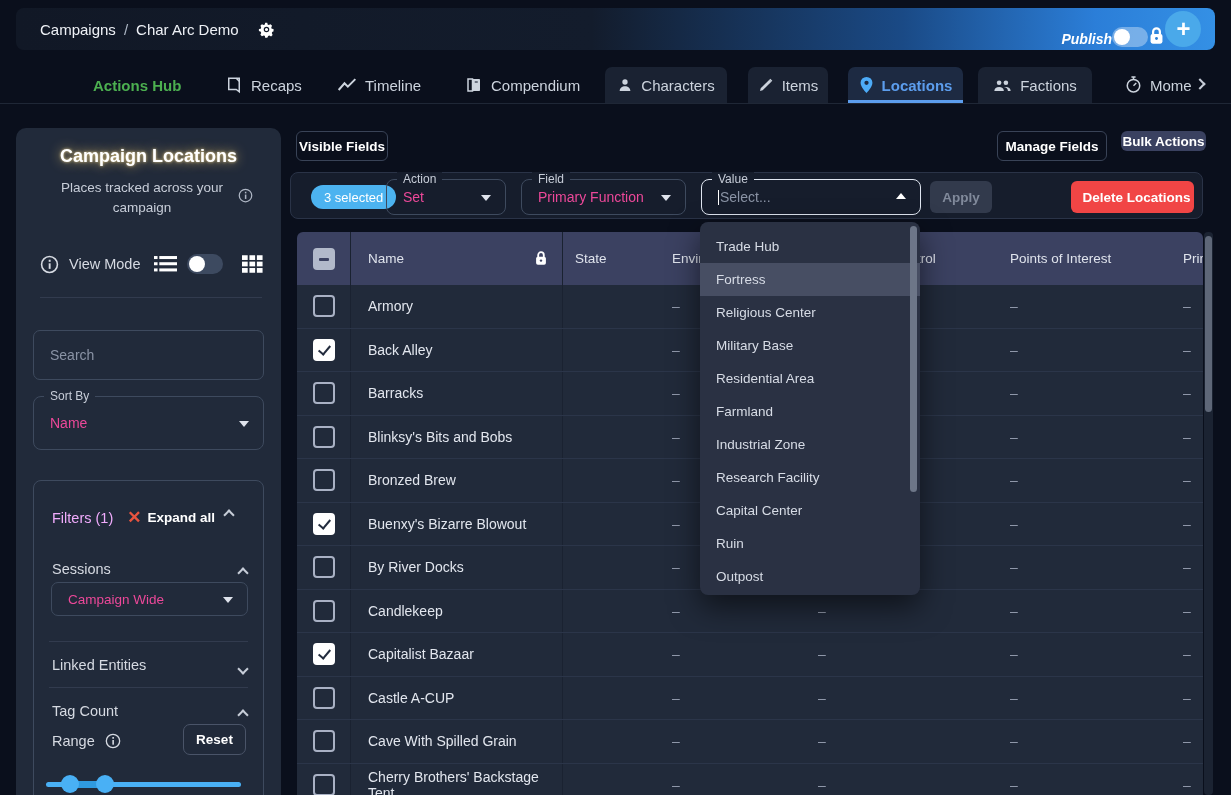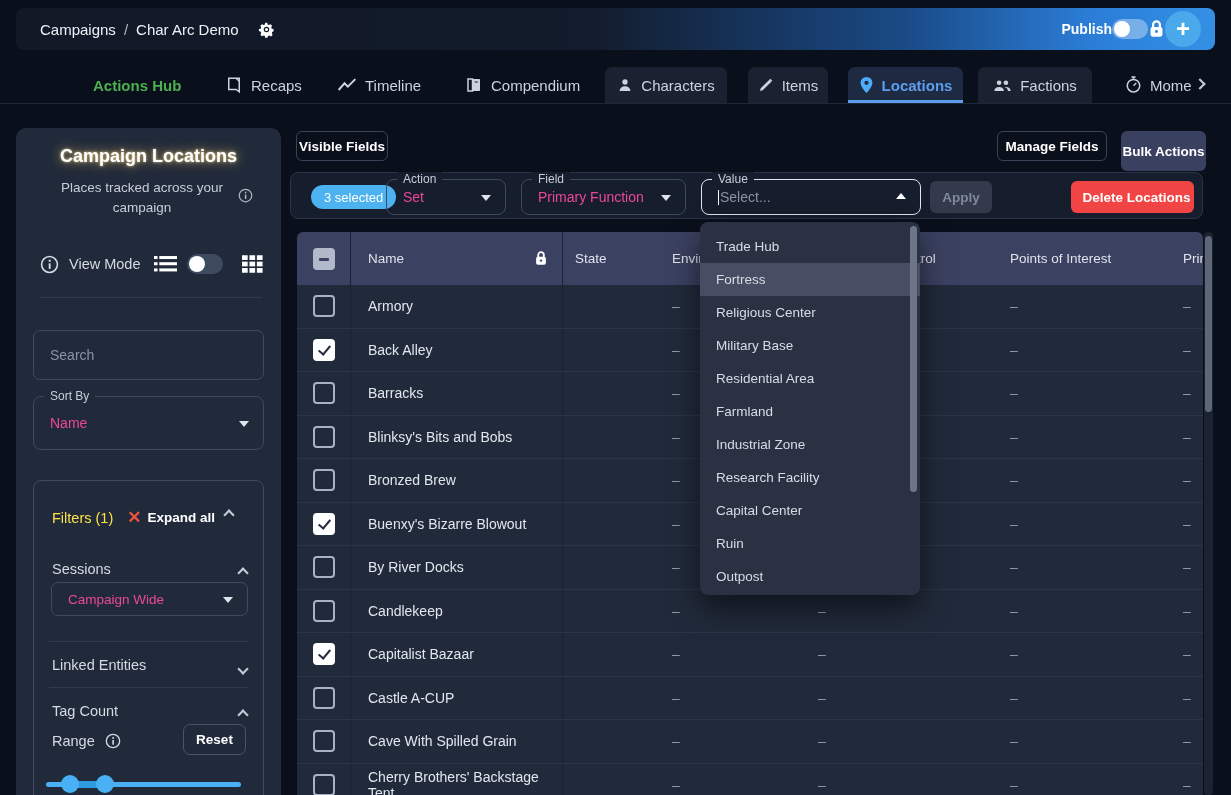--- a/index.html
+++ b/index.html
@@ -6,21 +6,21 @@
   html,body { background:#070b15; }
   .stage { position:relative; width:1231px; height:795px; overflow:hidden; background:#0a0f1c; }
 
   
   .topbar { position:absolute; left:16px; top:8px; width:1199px; height:42px; border-radius:8px;
     background:linear-gradient(90deg,#111826 0%,#131c2c 48%,#1a4a86 74%,#2b7ed8 90%,#3490e5 100%);
     display:flex; align-items:center; }
   .crumbs { display:flex; align-items:center; gap:8px; padding-left:24px; color:#eef1f6; font-size:15px; }
   .crumb-sep { color:#aeb8c6; }
   .gear { margin-left:10px; }
-  .topbar-right { margin-left:auto; display:flex; align-items:center; gap:0; padding-right:14px; }
+  .topbar-right { margin-left:auto; display:flex; align-items:flex-end; gap:0; padding-right:14px;font-style:italic; }
   .publish-lbl { color:#fff; font-size:14px; font-weight:bold; }
   .toggle { width:36px; height:20px; border-radius:10px; position:relative; cursor:pointer; }
   .toggle .knob { position:absolute; top:2px; left:2px; width:16px; height:16px; border-radius:50%; background:#fff; }
   .toggle.pub { background:rgba(255,255,255,.35); }
   .plus-btn { width:36px; height:36px; border-radius:50%; background:#4aa9ea; color:#fff; font-size:24px;
     display:flex; align-items:center; justify-content:center; font-weight:bold; line-height:1; }
 
   
   .nav { position:absolute; left:0; top:67px; width:1231px; height:37px; border-bottom:1px solid #1f2736; }
   .nav-link { position:absolute; top:0; height:36px; display:flex; align-items:center; gap:8px;
@@ -48,42 +48,42 @@
   .fieldset { position:relative; border:1px solid #3e4a5e; border-radius:8px; }
   .fieldset .legend { position:absolute; top:-8px; left:10px; padding:0 6px; font-size:12px; color:#c7cdd8; background:#212a3a; line-height:1.2; }
   .fieldset .fval { position:absolute; left:16px; top:50%; transform:translateY(-50%); color:#ec4899; font-size:14px; white-space:nowrap; }
   .caret-down { position:absolute; right:14px; top:50%; margin-top:-2px; width:0; height:0;
     border-left:5px solid transparent; border-right:5px solid transparent; border-top:6px solid #dfe3ec; }
   .caret-up { position:absolute; right:14px; top:50%; margin-top:-4px; width:0; height:0;
     border-left:5px solid transparent; border-right:5px solid transparent; border-bottom:6px solid #ffffff; }
   .sort-box { position:absolute; top:268px; left:17px; width:231px; height:54px; }
   .filters-box { position:absolute; top:352px; left:17px; width:231px; height:330px; border:1px solid #3e4a5e; border-radius:8px; }
   .f-head { position:absolute; top:26px; left:18px; right:14px; display:flex; align-items:center; }
-  .f-title { color:#fde047; font-size:14.5px; }
+  .f-title { color:#f0abfc; font-size:14.5px; }
   .f-x { color:#e8543f; font-size:17px; font-weight:bold; margin-left:14px; }
   .f-expand { color:#fff; font-size:13.5px; font-weight:bold; margin-left:auto; margin-right:34px; }
   .sec-row { position:absolute; left:18px; right:16px; display:flex; align-items:flex-end; color:#d6dae2; font-size:14.5px; }
   .sec-row .chev { margin-left:auto; }
   .sess-select { position:absolute; top:101px; left:17px; width:197px; height:34px; border:1px solid #3e4a5e; border-radius:7px; }
   .sess-select .fval { font-size:13.5px; }
   .in-divider { position:absolute; left:15px; right:15px; height:1px; background:#323b4e; }
   .reset-btn { position:absolute; top:243px; right:17px; width:63px; height:31px; border:1px solid #4a5468; border-radius:7px;
     color:#fff; font-size:13.5px; font-weight:bold; display:flex; align-items:center; justify-content:center; background:transparent; }
   .slider { position:absolute; top:294px; left:12px; width:195px; height:18px; }
   .slider .track { position:absolute; top:7px; left:0; width:100%; height:5px; border-radius:3px; background:#49b0f5; }
   .slider .range { position:absolute; top:6px; left:18px; width:41px; height:7px; background:#2f9ae0; }
   .slider .knob { position:absolute; top:0; width:18px; height:18px; border-radius:50%; background:#49b0f5; }
 
   
   .btn { display:flex; align-items:center; justify-content:center; border-radius:6px; font-size:13.5px; font-weight:bold; color:#fff; }
   .btn.ghost { border:1px solid #394357; background:transparent; }
   .btn.fill { background:#3a4160; }
   .visible-fields { position:absolute; left:296px; top:131px; width:92px; height:30px; }
   .manage-fields { position:absolute; left:997px; top:131px; width:110px; height:30px; }
-  .bulk-actions  { position:absolute; left:1121px; top:131px; width:85px; height:40px; }
+  .bulk-actions  { position:absolute; left:1121px; top:131px; width:85px; height:20px; }
 
   
   .bulkbar { position:absolute; left:290px; top:172px; width:913px; height:47px; background:#161d2c;
     border:1px solid #2a3347; border-radius:8px; }
   .pill { position:absolute; left:20px; top:12px; height:24px; padding:0 13px; background:#4cb3f0; border-radius:12px;
     color:#fff; font-size:13px; display:flex; align-items:center; }
   .bb-fieldset { position:absolute; top:6px; height:36px; border:1px solid #3e4a5e; border-radius:8px; }
   .bb-fieldset .legend { background:#161d2c; }
   .bb-action { left:95px; width:120px; }
   .bb-field  { left:230px; width:165px; }

